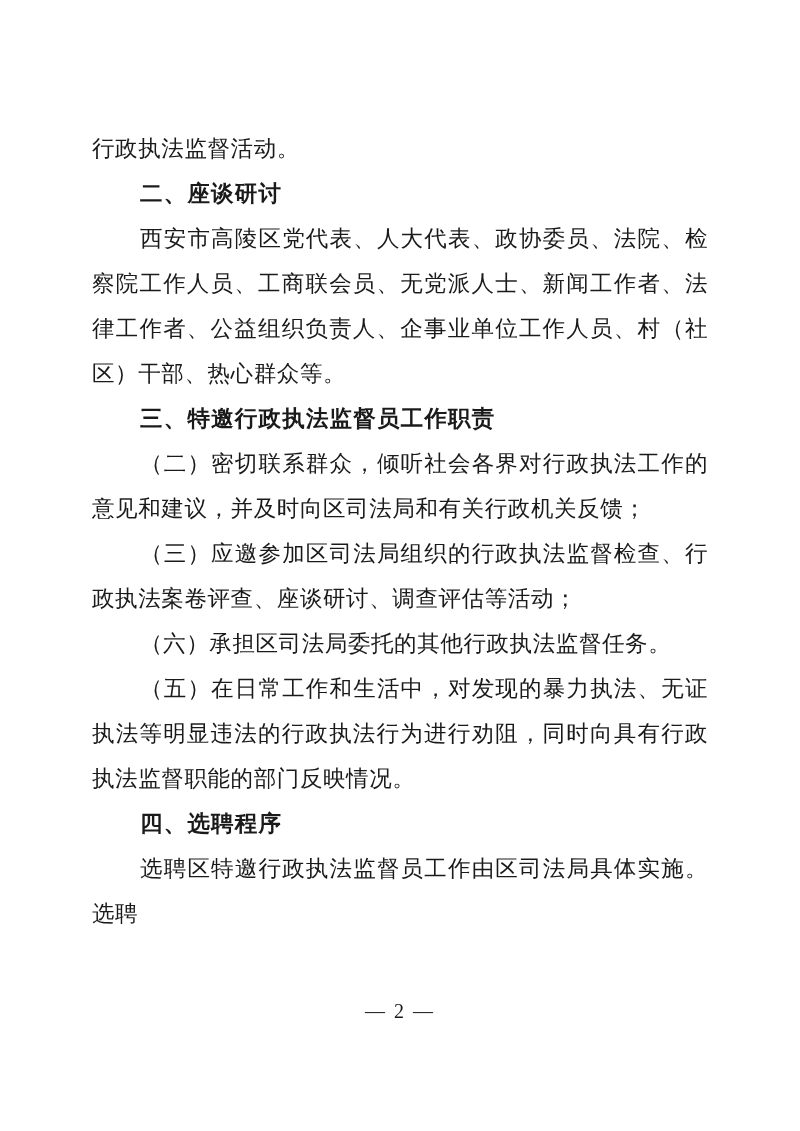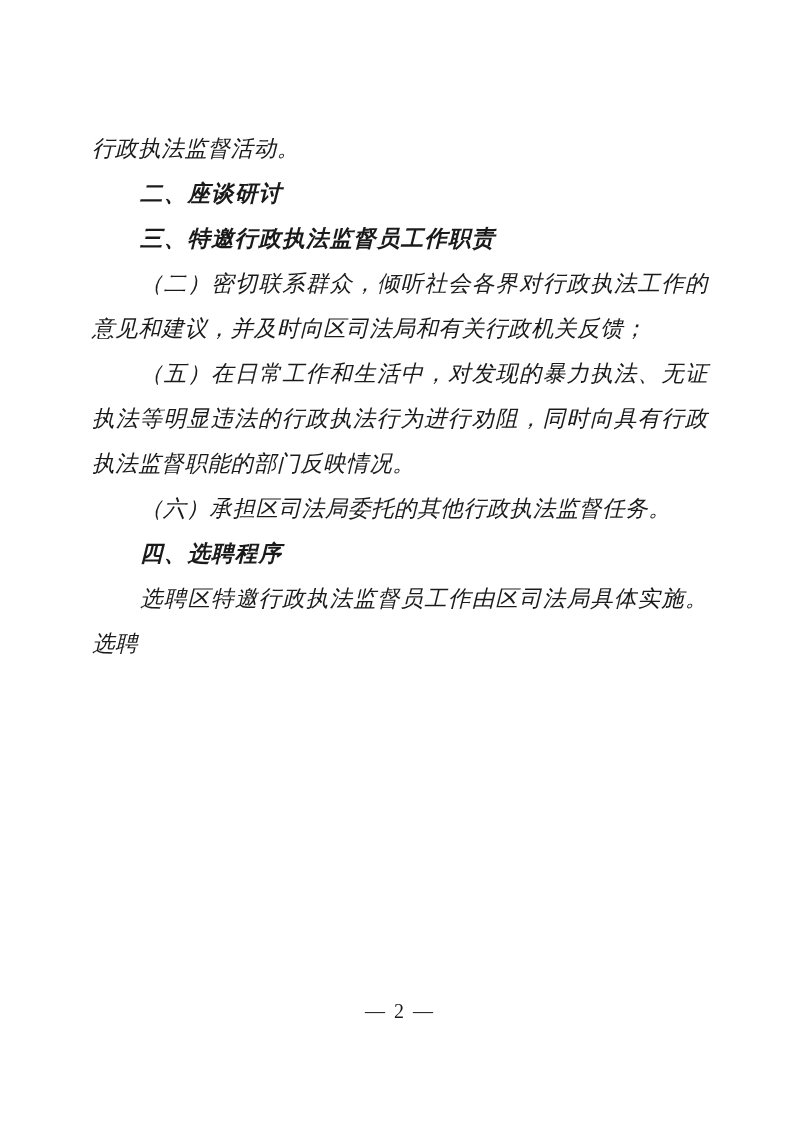--- a/index.html
+++ b/index.html
@@ -24,21 +24,20 @@
     width: 616px;
   }
   .para {
     font-size: 22.5px;
     line-height: 45px;
     letter-spacing: 0.6px;
     text-align: justify;
     text-justify: inter-character;
     margin: 0;
     color: #1a1a1a;
-    font-style: italic;
   }
   .para.indent {
     text-indent: 48px;
   }
   .para.heading {
     font-weight: bold;
     text-indent: 48px;
     letter-spacing: 1.2px;
   }
   .para.last-full {
@@ -59,32 +58,34 @@
 </head>
 <body>
 
 <div class="page">
   <div class="content">
 
     <p class="para">行政执法监督活动。</p>
 
     <p class="para heading">二、座谈研讨</p>
 
+    <p class="para indent">西安市高陵区党代表、人大代表、政协委员、法院、检察院工作人员、工商联会员、无党派人士、新闻工作者、法律工作者、公益组织负责人、企事业单位工作人员、村（社区）干部、热心群众等。</p>
 
     <p class="para heading">三、特邀行政执法监督员工作职责</p>
 
 
 
     <p class="para indent">（二）密切联系群众，倾听社会各界对行政执法工作的意见和建议，并及时向区司法局和有关行政机关反馈；</p>
 
+    <p class="para indent">（三）应邀参加区司法局组织的行政执法监督检查、行政执法案卷评查、座谈研讨、调查评估等活动；</p>
 
 
+    <p class="para indent">（六）承担区司法局委托的其他行政执法监督任务。</p>
+
     <p class="para indent">（五）在日常工作和生活中，对发现的暴力执法、无证执法等明显违法的行政执法行为进行劝阻，同时向具有行政执法监督职能的部门反映情况。</p>
-
-    <p class="para indent">（六）承担区司法局委托的其他行政执法监督任务。</p>
 
     <p class="para heading">四、选聘程序</p>
 
     <p class="para indent last-full">选聘区特邀行政执法监督员工作由区司法局具体实施。选聘</p>
 
   </div>
 
   <div class="footer">— 2 —</div>
 </div>
 

